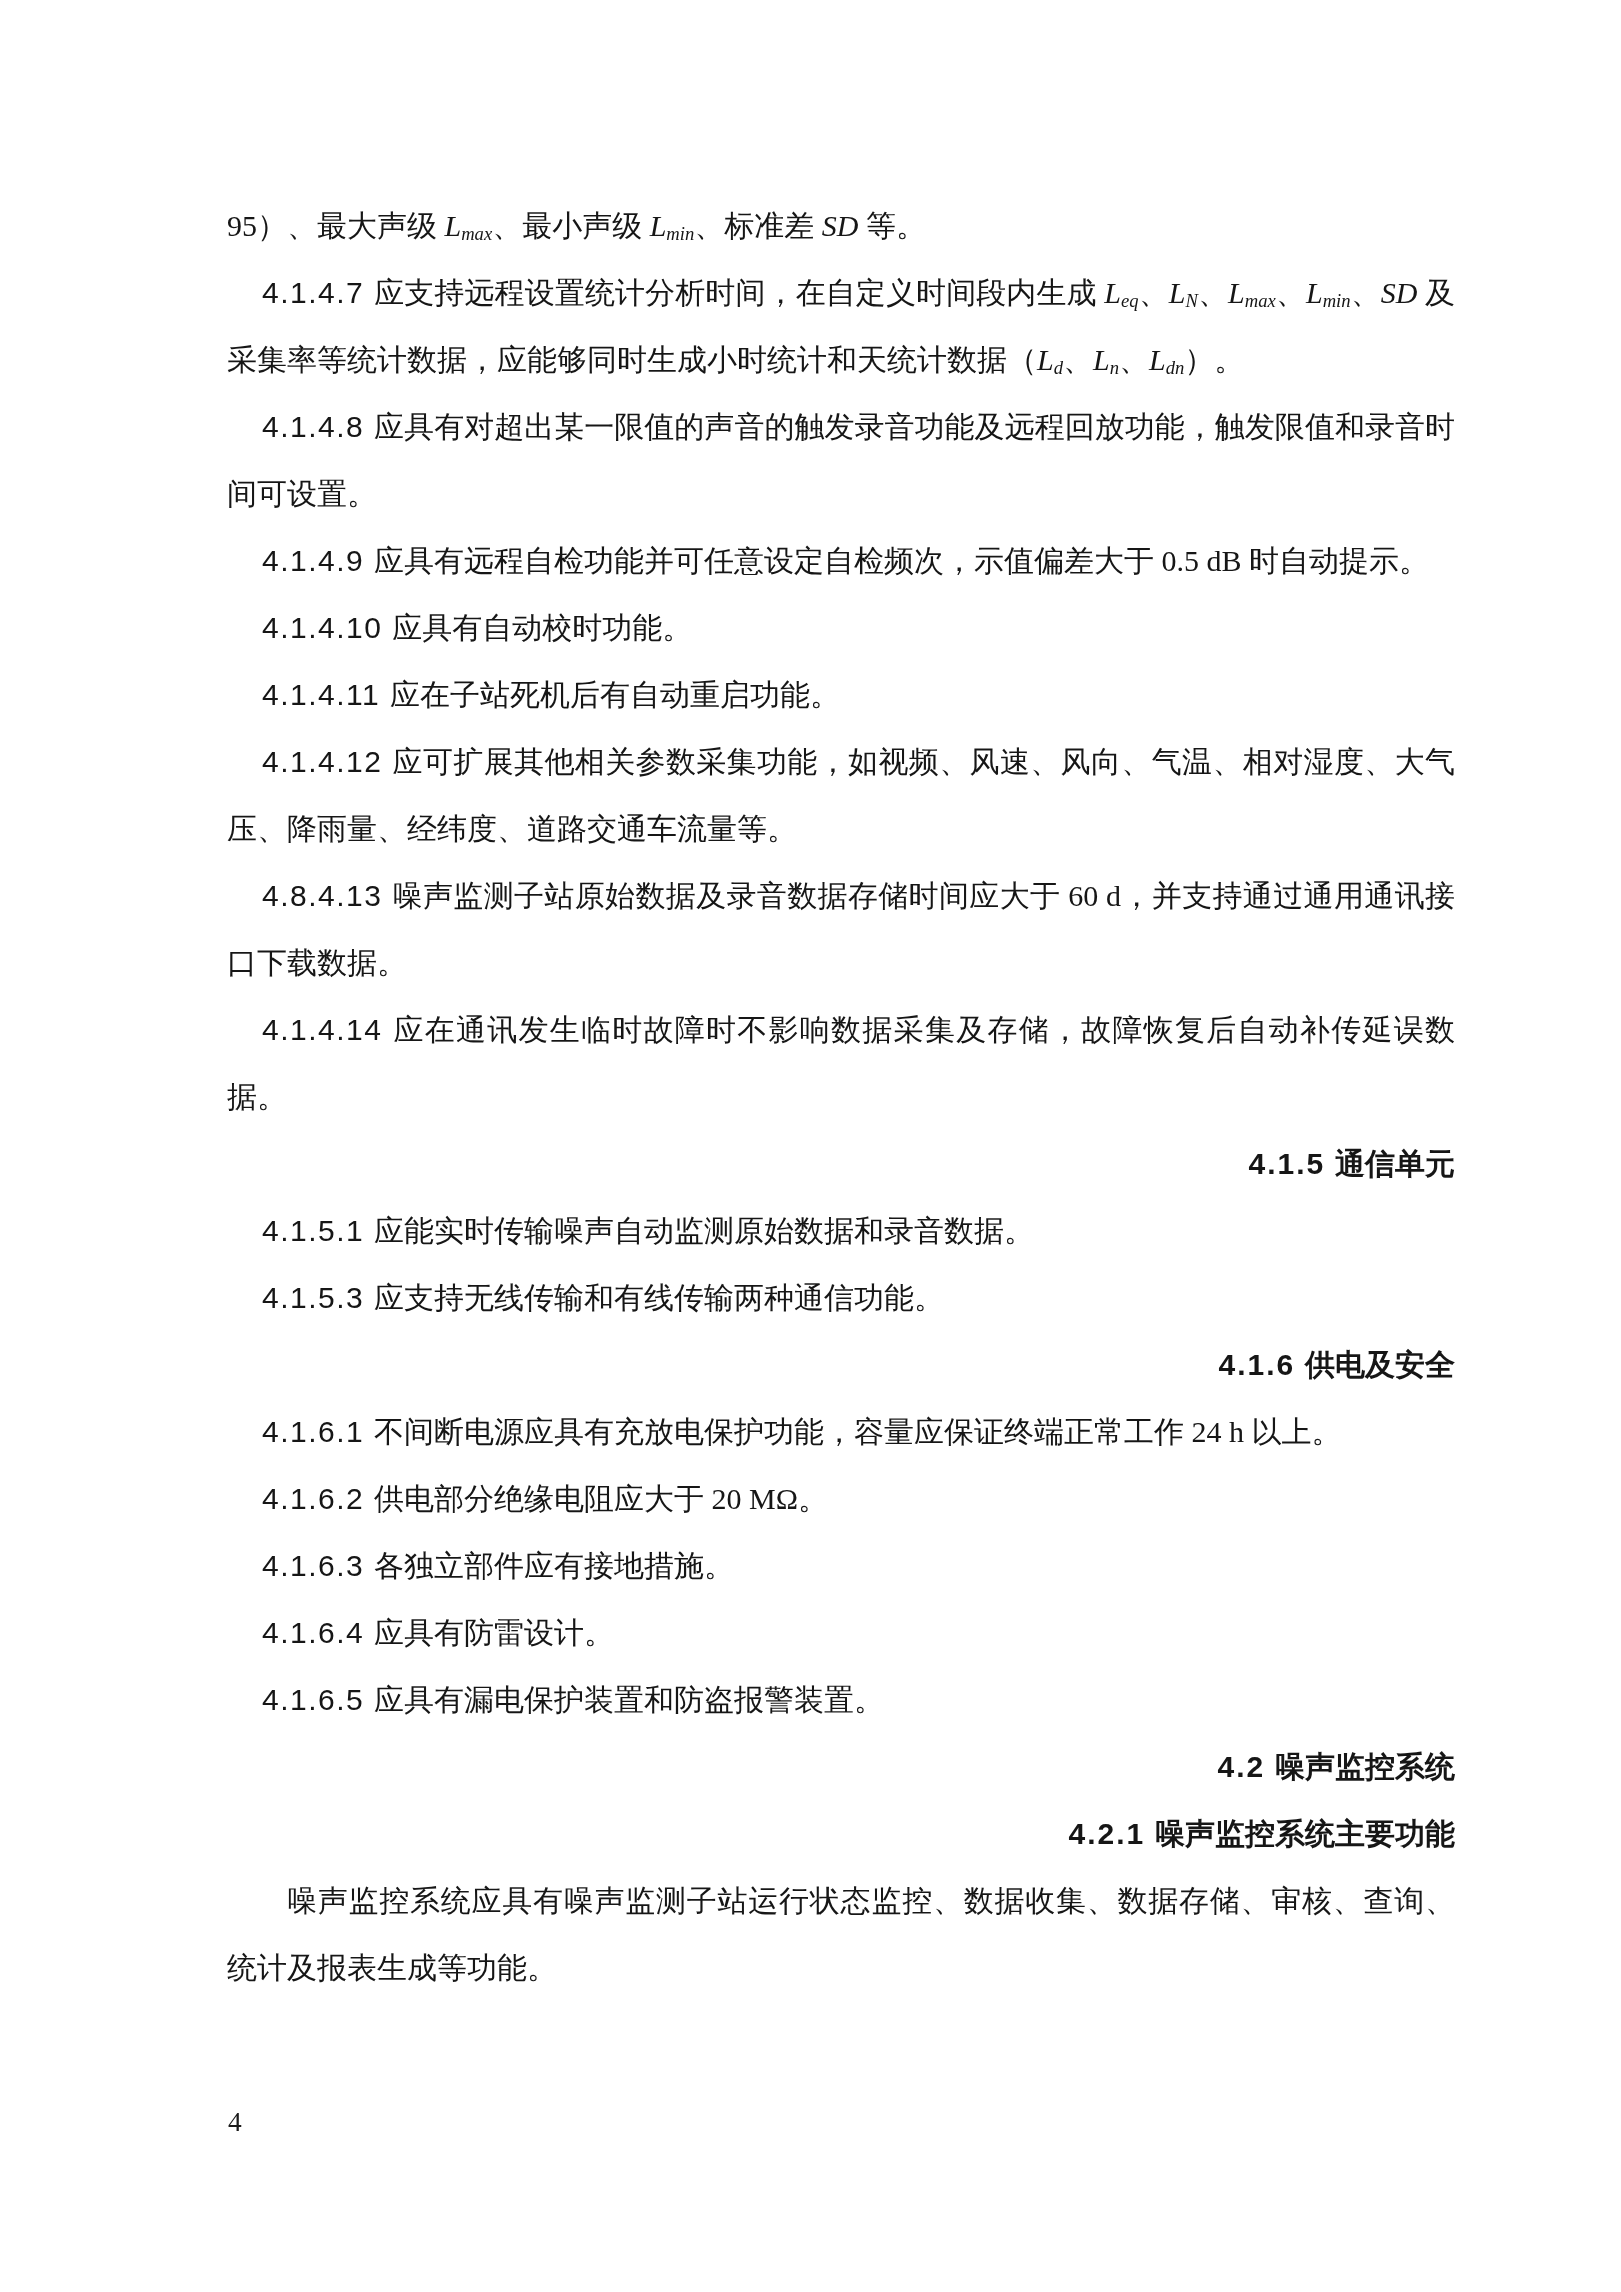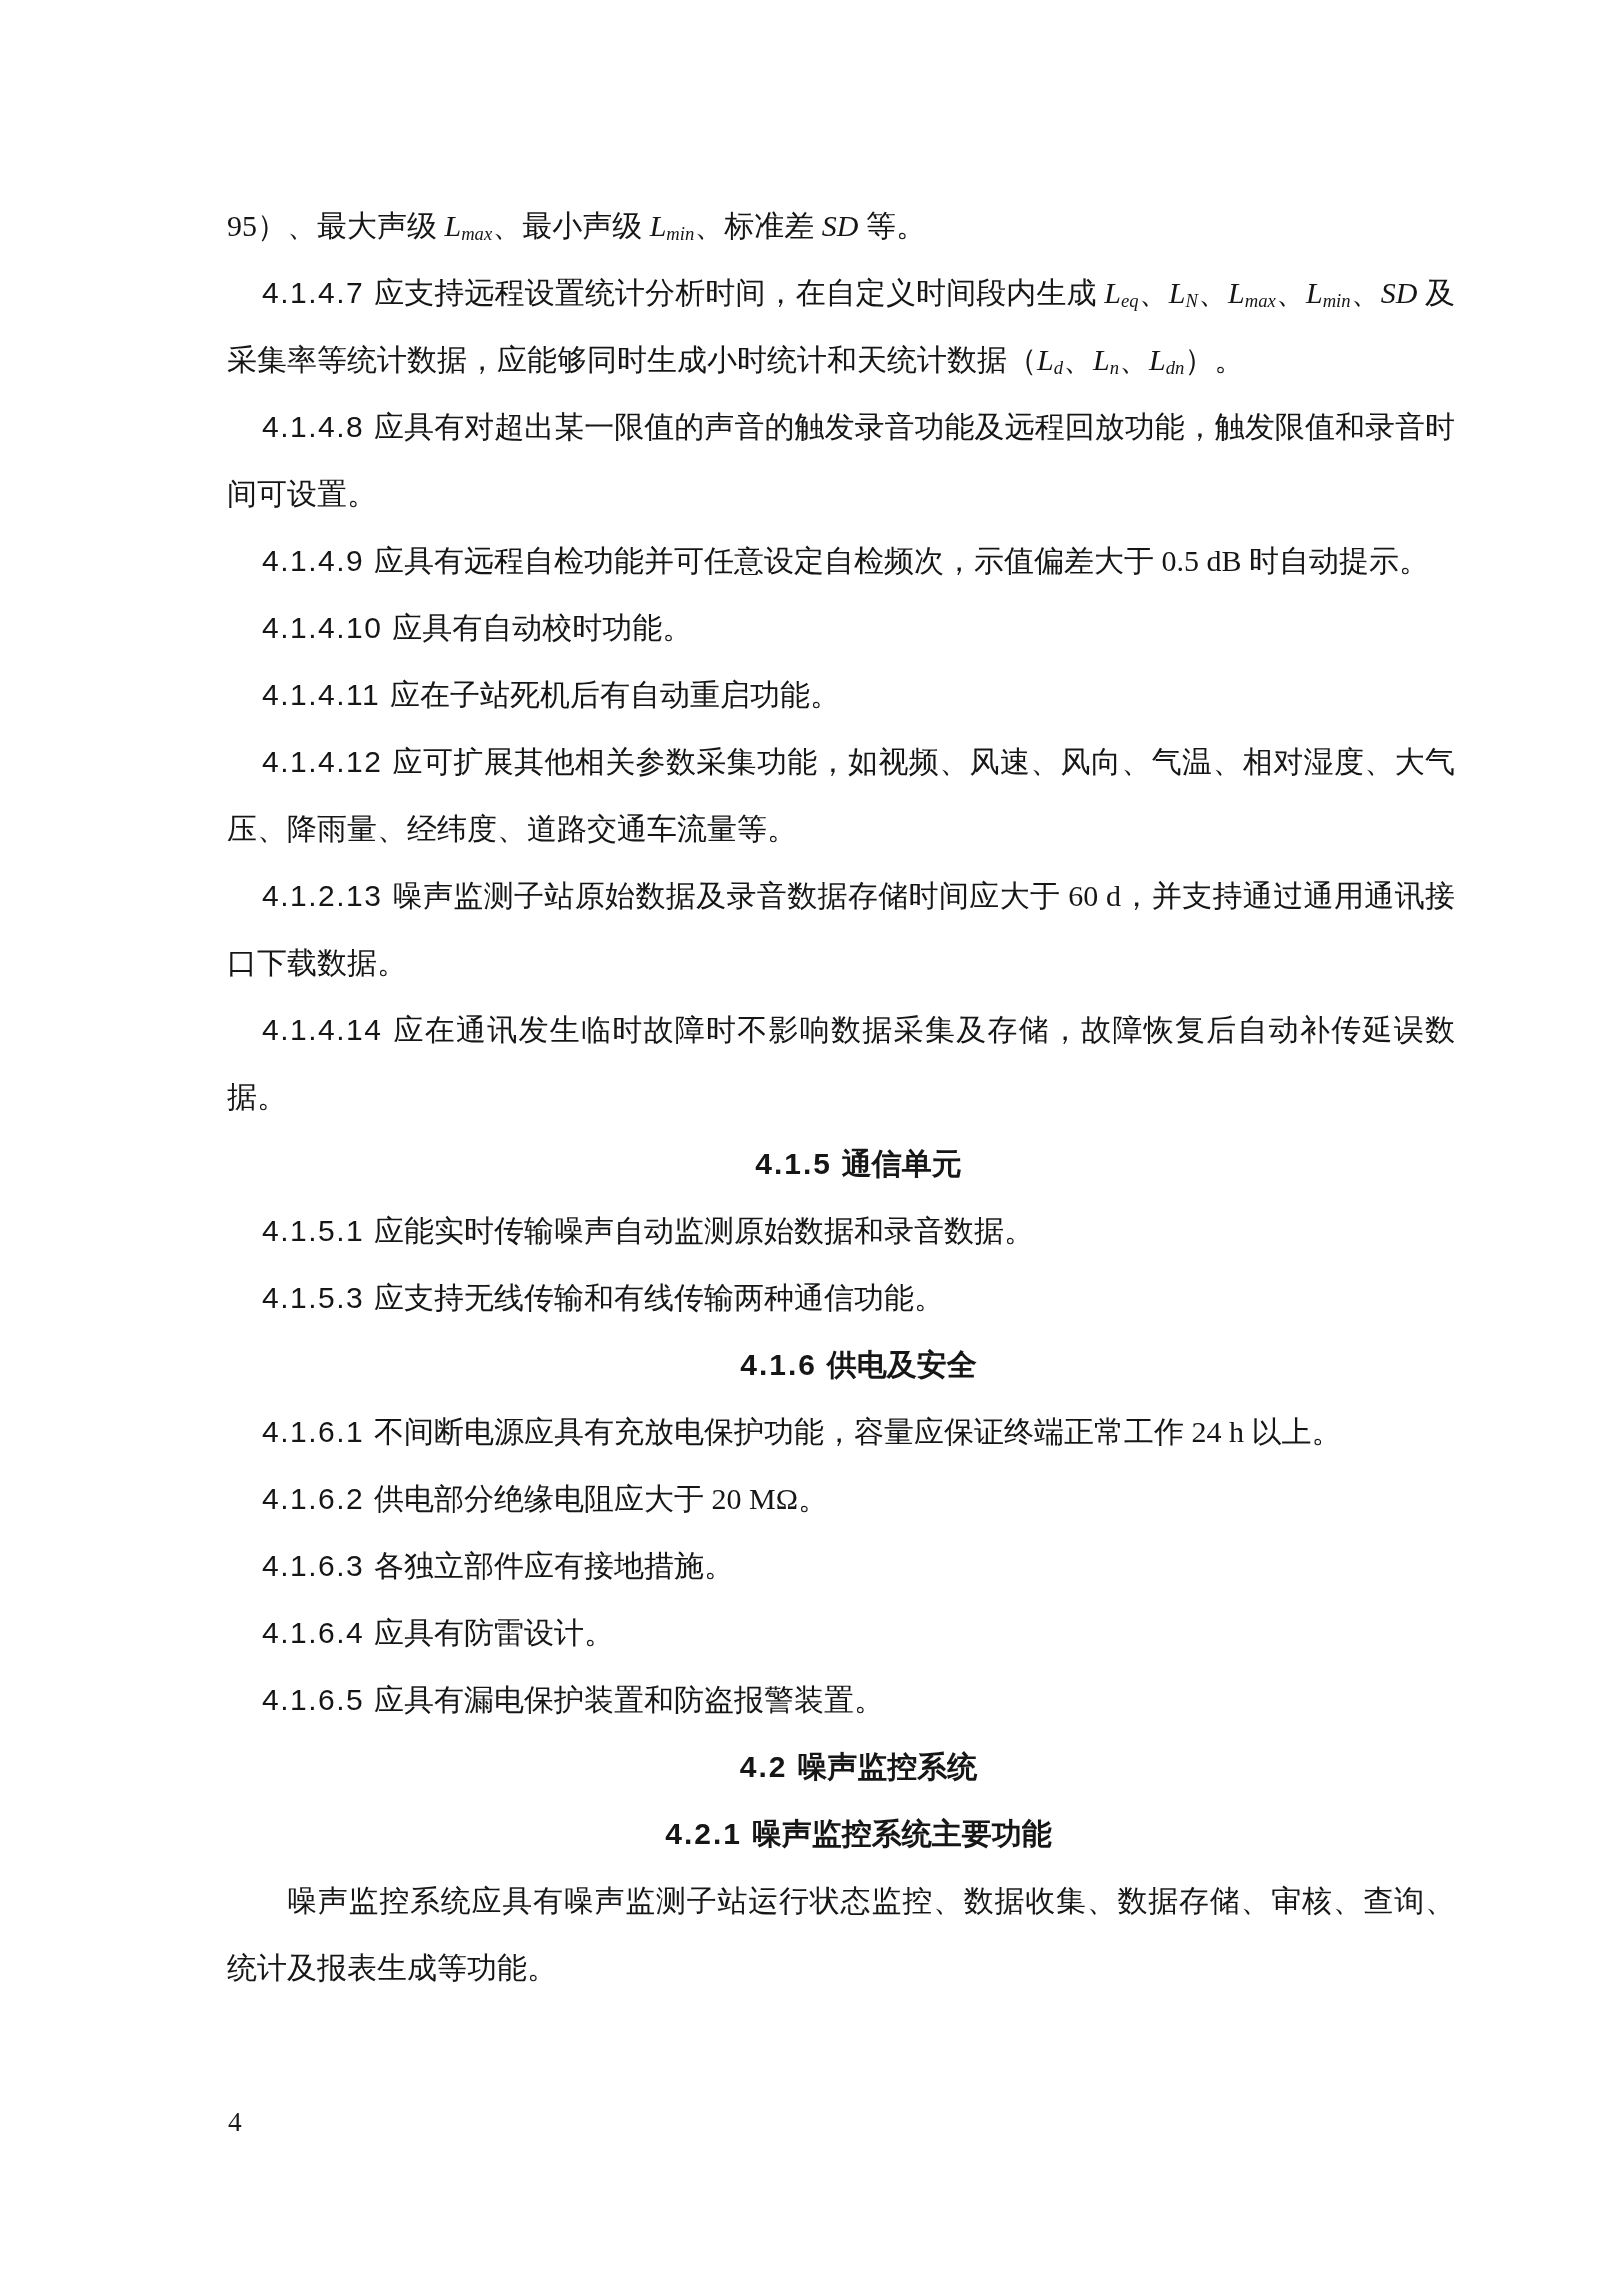--- a/index.html
+++ b/index.html
@@ -20,21 +20,21 @@
     font-size:30px;
     line-height:67px;
     text-align:justify;
     font-family:"Liberation Serif", serif;
     font-weight:400;
     word-break:break-all;
   }
   .para.heading{
     font-family:"Liberation Sans", sans-serif;
     font-weight:700;
-    text-align:center;
+    text-align:right;
   }
   .para.body-indent{
     text-indent:2em;
   }
   .clause-num{
     font-family:"Liberation Sans", sans-serif;
     letter-spacing:1.5px;
     margin-right:9.8px;
     white-space:nowrap;
     margin-left:35px;
@@ -67,21 +67,21 @@
 
 <div class="page">
   <div class="content">
       <p class="para body">95）、最大声级 <span class="var"><span>L</span><sub>max</sub></span>、最小声级 <span class="var"><span>L</span><sub>min</sub></span>、标准差 <span class="var"><span>SD</span></span> 等。</p>
       <p class="para body"><span class="clause-num">4.1.4.7</span>应支持远程设置统计分析时间，在自定义时间段内生成 <span class="var"><span>L</span><sub>eq</sub></span>、<span class="var"><span>L</span><sub>N</sub></span>、<span class="var"><span>L</span><sub>max</sub></span>、<span class="var"><span>L</span><sub>min</sub></span>、<span class="var"><span>SD</span></span> 及采集率等统计数据，应能够同时生成小时统计和天统计数据（<span class="var"><span>L</span><sub>d</sub></span>、<span class="var"><span>L</span><sub>n</sub></span>、<span class="var"><span>L</span><sub>dn</sub></span>）。</p>
       <p class="para body"><span class="clause-num">4.1.4.8</span>应具有对超出某一限值的声音的触发录音功能及远程回放功能，触发限值和录音时间可设置。</p>
       <p class="para body"><span class="clause-num">4.1.4.9</span>应具有远程自检功能并可任意设定自检频次，示值偏差大于 0.5 dB 时自动提示。</p>
       <p class="para body"><span class="clause-num">4.1.4.10</span>应具有自动校时功能。</p>
       <p class="para body"><span class="clause-num">4.1.4.11</span>应在子站死机后有自动重启功能。</p>
       <p class="para body"><span class="clause-num">4.1.4.12</span>应可扩展其他相关参数采集功能，如视频、风速、风向、气温、相对湿度、大气压、降雨量、经纬度、道路交通车流量等。</p>
-      <p class="para body"><span class="clause-num">4.1.2.13</span>噪声监测子站原始数据及录音数据存储时间应大于 60 d，并支持通过通用通讯接口下载数据。</p>
+      <p class="para body"><span class="clause-num">4.8.4.13</span>噪声监测子站原始数据及录音数据存储时间应大于 60 d，并支持通过通用通讯接口下载数据。</p>
       <p class="para body"><span class="clause-num">4.1.4.14</span>应在通讯发生临时故障时不影响数据采集及存储，故障恢复后自动补传延误数据。</p>
       <p class="para heading"><span class="clause-num">4.1.5</span>通信单元</p>
       <p class="para body"><span class="clause-num">4.1.5.1</span>应能实时传输噪声自动监测原始数据和录音数据。</p>
       <p class="para body"><span class="clause-num">4.1.5.3</span>应支持无线传输和有线传输两种通信功能。</p>
       <p class="para heading"><span class="clause-num">4.1.6</span>供电及安全</p>
       <p class="para body"><span class="clause-num">4.1.6.1</span>不间断电源应具有充放电保护功能，容量应保证终端正常工作 24 h 以上。</p>
       <p class="para body"><span class="clause-num">4.1.6.2</span>供电部分绝缘电阻应大于 20 MΩ。</p>
       <p class="para body"><span class="clause-num">4.1.6.3</span>各独立部件应有接地措施。</p>
       <p class="para body"><span class="clause-num">4.1.6.4</span>应具有防雷设计。</p>
       <p class="para body"><span class="clause-num">4.1.6.5</span>应具有漏电保护装置和防盗报警装置。</p>

